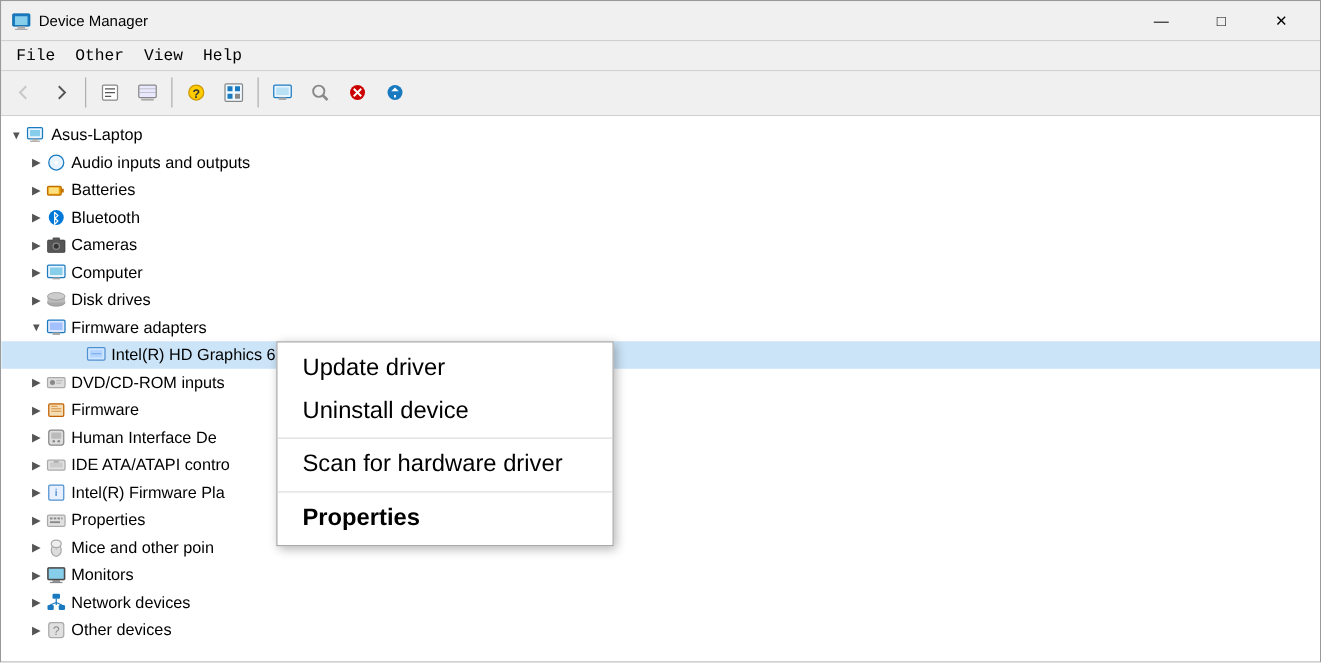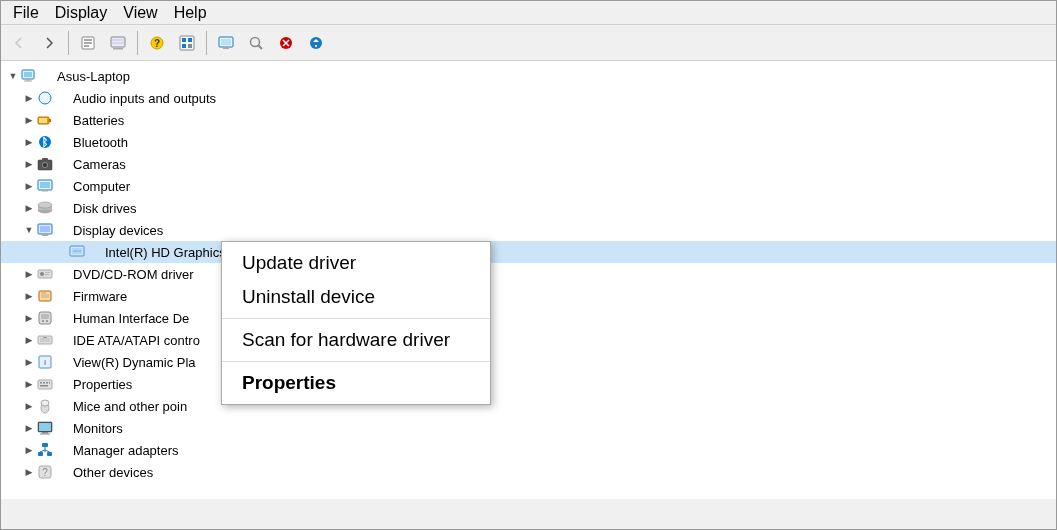--- a/index.html
+++ b/index.html
@@ -55,21 +55,22 @@
       align-items: center;
       padding: 0 4px;
       border-bottom: 1px solid #d0d0d0;
     }
     .menu-item {
       padding: 2px 8px;
       cursor: pointer;
       height: 100%;
       display: flex;
       align-items: center;
-      font-size: 16px;
+      font-size: 13px;
+      font-family: Liberation Mono, monospace;
     }
 
     
     .toolbar {
       height: 36px;
       background: #f0f0f0;
       display: flex;
       align-items: center;
       padding: 0 4px;
       border-bottom: 1px solid #d0d0d0;
@@ -137,21 +138,20 @@
       width: 16px;
       height: 16px;
       margin-right: 4px;
       display: flex;
       align-items: center;
       justify-content: center;
       flex-shrink: 0;
     }
     .tree-label {
       font-size: 13px;
-      margin-left: 16px;
     }
 
     
     .context-menu {
       position: absolute;
       top: 180px;
       left: 220px;
       width: 270px;
       background: white;
       border: 1px solid #aaa;
@@ -185,24 +185,40 @@
       border: 1px solid #999;
       display: flex;
       flex-direction: column;
     }
   </style>
 </head>
 <body>
 
 <div class="window-wrapper">
 
+  <div class="title-bar">
+    <div class="title-bar-icon">
+      <svg width="16" height="16" viewBox="0 0 16 16">
+        <rect x="1" y="2" width="14" height="10" rx="1" fill="#1a7abf" stroke="#0060a0" stroke-width="0.5"></rect>
+        <rect x="3" y="4" width="10" height="7" fill="#87ceeb"></rect>
+        <rect x="5" y="12" width="6" height="2" fill="#aaa"></rect>
+        <rect x="3" y="14" width="10" height="1" fill="#aaa"></rect>
+      </svg>
+    </div>
+    <span class="title-bar-title">Device Manager</span>
+    <div class="title-bar-controls">
+      <button class="title-bar-btn">—</button>
+      <button class="title-bar-btn">□</button>
+      <button class="title-bar-btn close">✕</button>
+    </div>
+  </div>
 
   <div class="menu-bar">
     <div class="menu-item">File</div>
-    <div class="menu-item">Display</div>
+    <div class="menu-item">Other</div>
     <div class="menu-item">View</div>
     <div class="menu-item">Help</div>
   </div>
 
   <div class="toolbar">
 
     <button class="toolbar-btn disabled" title="Back">
       <svg width="16" height="16" viewBox="0 0 16 16">
           <path d="M10 3 L5 8 L10 13" stroke="#888" stroke-width="1.5" fill="none"></path>
         </svg>
@@ -374,21 +390,21 @@
 
       <div class="tree-item" style="padding-left:20px;">
         <div class="tree-expand">▼</div>
         <div class="tree-icon">
           <svg width="16" height="16" viewBox="0 0 16 16">
             <rect x="1" y="2" width="14" height="10" rx="1" fill="#e0e8ff" stroke="#1a7abf" stroke-width="1"></rect>
             <rect x="3" y="4" width="10" height="6" fill="#6699ff" opacity="0.5"></rect>
             <rect x="5" y="12" width="6" height="2" fill="#aaa"></rect>
           </svg>
         </div>
-        <span class="tree-label">Display devices</span>
+        <span class="tree-label">Firmware adapters</span>
       </div>
 
       <div class="tree-item highlighted" style="padding-left:52px;">
         <div class="tree-expand" style="visibility:hidden;">▶</div>
         <div class="tree-icon">
           <svg width="16" height="16" viewBox="0 0 16 16">
             <rect x="1" y="2" width="14" height="10" rx="1" fill="#d0e8ff" stroke="#5090d0" stroke-width="1"></rect>
             <rect x="3" y="4" width="10" height="6" fill="#a0c8ff" opacity="0.6"></rect>
             <line x1="4" y1="7" x2="12" y2="7" stroke="#5090d0" stroke-width="0.5"></line>
           </svg>
@@ -399,21 +415,21 @@
       <div class="tree-item" style="padding-left:20px;">
         <div class="tree-expand">▶</div>
         <div class="tree-icon">
           <svg width="16" height="16" viewBox="0 0 16 16">
             <rect x="1" y="4" width="14" height="8" rx="1" fill="#ddd" stroke="#aaa" stroke-width="1"></rect>
             <circle cx="5" cy="8" r="2" fill="#888"></circle>
             <rect x="8" y="6" width="5" height="1" fill="#bbb"></rect>
             <rect x="8" y="8" width="4" height="1" fill="#bbb"></rect>
           </svg>
         </div>
-        <span class="tree-label">DVD/CD-ROM driver</span>
+        <span class="tree-label">DVD/CD-ROM inputs</span>
       </div>
 
       <div class="tree-item" style="padding-left:20px;">
         <div class="tree-expand">▶</div>
         <div class="tree-icon">
           <svg width="16" height="16" viewBox="0 0 16 16">
             <rect x="2" y="3" width="12" height="10" rx="1" fill="#f5deb3" stroke="#c06000" stroke-width="1"></rect>
             <line x1="4" y1="7" x2="12" y2="7" stroke="#c06000" stroke-width="0.5"></line>
             <line x1="4" y1="9" x2="12" y2="9" stroke="#c06000" stroke-width="0.5"></line>
             <line x1="4" y1="5" x2="9" y2="5" stroke="#c06000" stroke-width="0.5"></line>
@@ -448,21 +464,21 @@
       </div>
 
       <div class="tree-item" style="padding-left:20px;">
         <div class="tree-expand">▶</div>
         <div class="tree-icon">
           <svg width="16" height="16" viewBox="0 0 16 16">
             <rect x="2" y="2" width="12" height="12" rx="1" fill="#e8f0ff" stroke="#5090d0" stroke-width="1"></rect>
             <text x="8" y="11" text-anchor="middle" font-size="8" font-weight="bold" fill="#5090d0">i</text>
           </svg>
         </div>
-        <span class="tree-label">View(R) Dynamic Pla</span>
+        <span class="tree-label">Intel(R) Firmware Pla</span>
       </div>
 
       <div class="tree-item" style="padding-left:20px;">
         <div class="tree-expand">▶</div>
         <div class="tree-icon">
           <svg width="16" height="16" viewBox="0 0 16 16">
             <rect x="1" y="4" width="14" height="9" rx="1" fill="#e0e0e0" stroke="#aaa" stroke-width="1"></rect>
             <rect x="3" y="6" width="2" height="1.5" fill="#888"></rect>
             <rect x="6" y="6" width="2" height="1.5" fill="#888"></rect>
             <rect x="9" y="6" width="2" height="1.5" fill="#888"></rect>
@@ -503,21 +519,21 @@
         <div class="tree-icon">
           <svg width="16" height="16" viewBox="0 0 16 16">
             <rect x="5" y="1" width="6" height="4" rx="1" fill="#1a7abf"></rect>
             <rect x="1" y="10" width="5" height="4" rx="1" fill="#1a7abf"></rect>
             <rect x="10" y="10" width="5" height="4" rx="1" fill="#1a7abf"></rect>
             <line x1="8" y1="5" x2="8" y2="10" stroke="#1a7abf" stroke-width="1"></line>
             <line x1="3" y1="10" x2="8" y2="8" stroke="#1a7abf" stroke-width="1"></line>
             <line x1="12.5" y1="10" x2="8" y2="8" stroke="#1a7abf" stroke-width="1"></line>
           </svg>
         </div>
-        <span class="tree-label">Manager adapters</span>
+        <span class="tree-label">Network devices</span>
       </div>
 
       <div class="tree-item" style="padding-left:20px;">
         <div class="tree-expand">▶</div>
         <div class="tree-icon">
           <svg width="16" height="16" viewBox="0 0 16 16">
             <rect x="2" y="2" width="12" height="12" rx="2" fill="#e0e0e0" stroke="#aaa" stroke-width="1"></rect>
             <text x="8" y="12" text-anchor="middle" font-size="10" fill="#888">?</text>
           </svg>
         </div>

